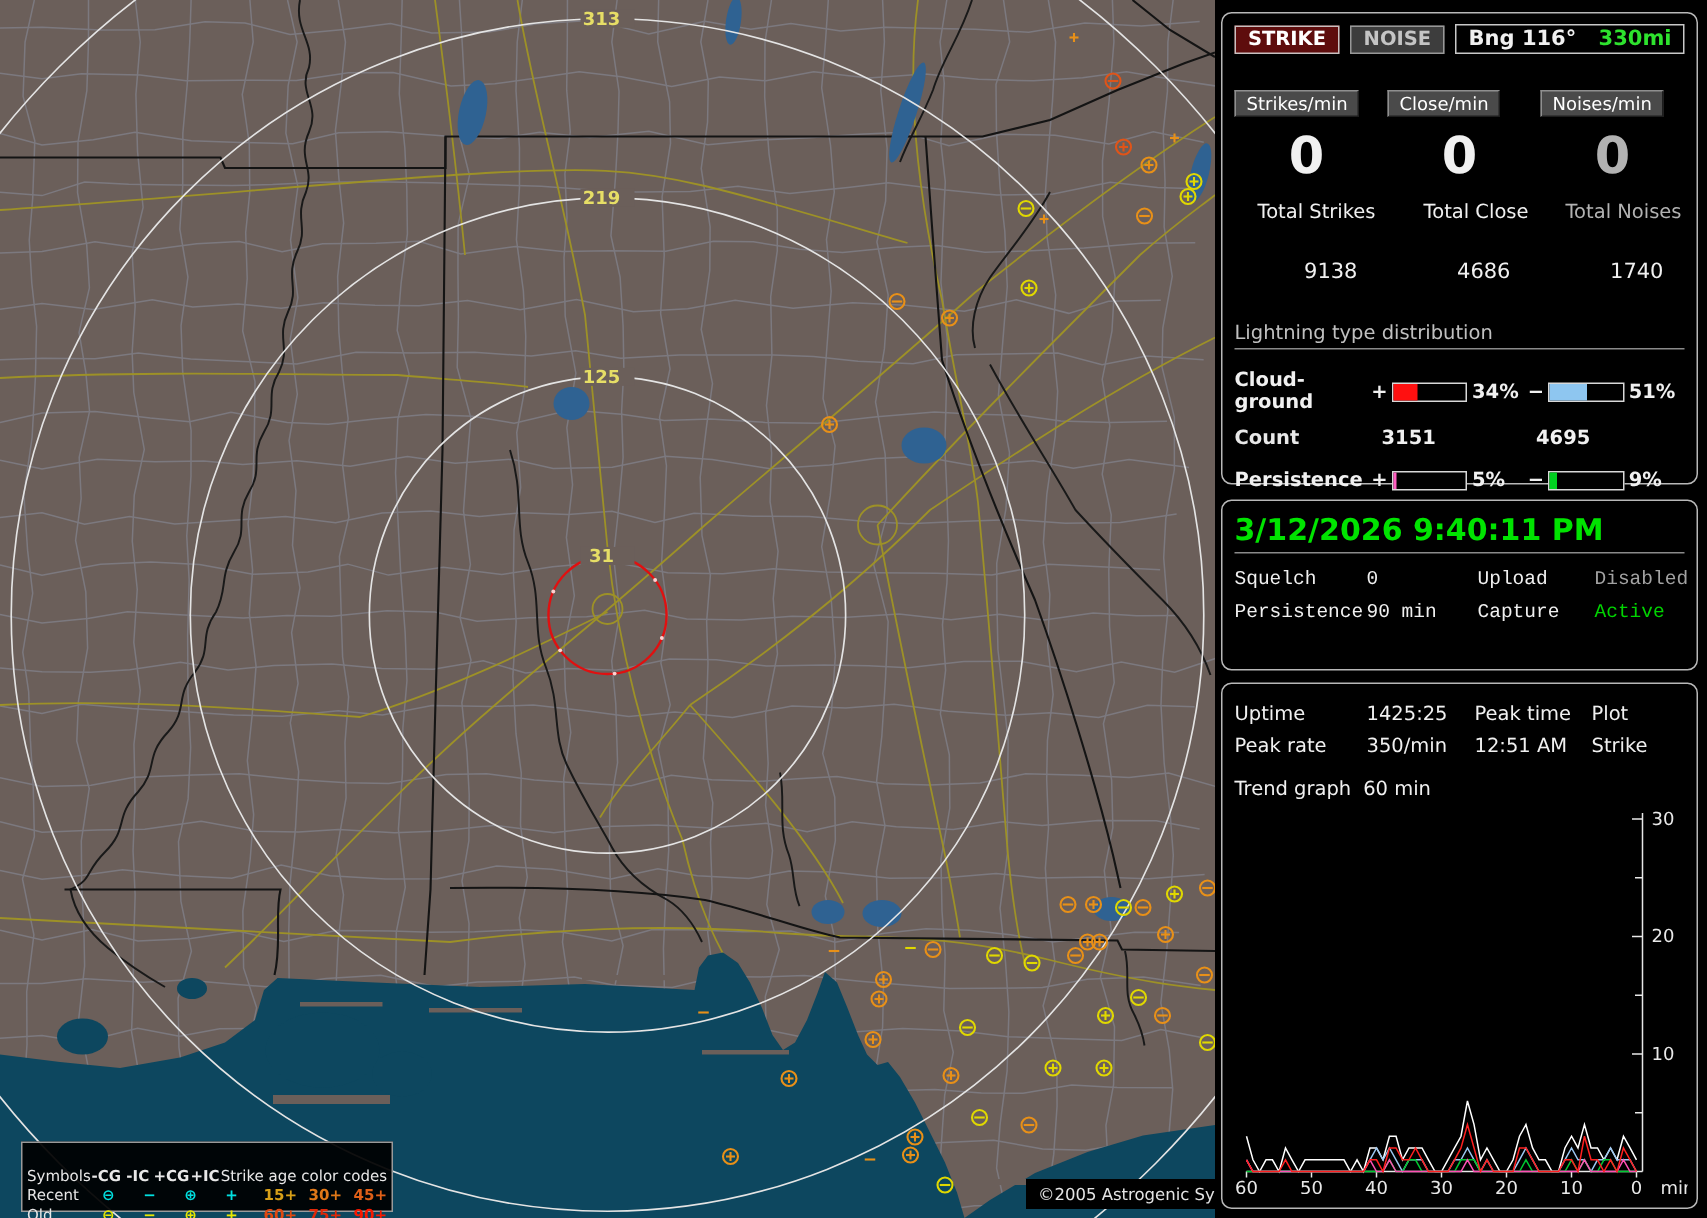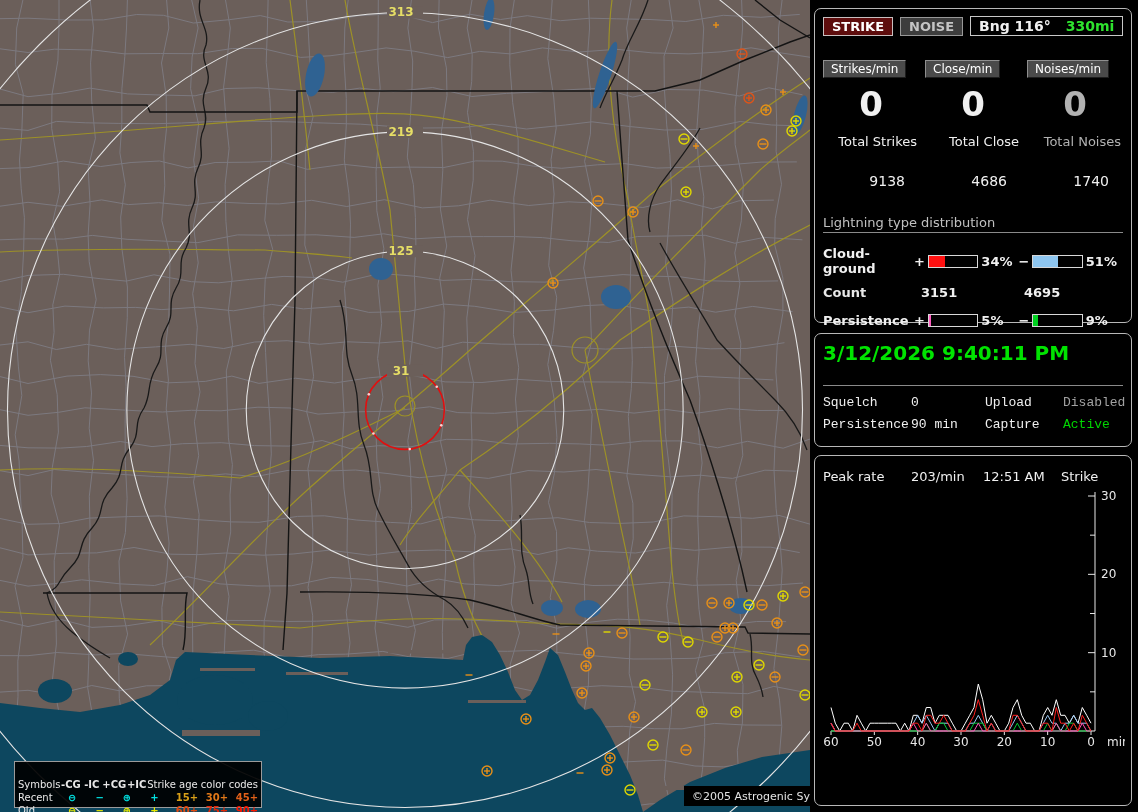--- a/index.html
+++ b/index.html
@@ -42,21 +42,21 @@
   .drow{display:flex;align-items:center;margin-top:13px;font-size:13px;font-weight:bold;}
   .dlab{width:98px;}
   .dsign{width:11px;text-align:center;}
   .dbar{width:52px;height:11px;border:1px solid #d8d8d8;background:#000;margin:0 3px;}
   .dfill{height:100%;}
   .dpct{width:40px;}
   .crow{display:flex;margin-top:9px;font-size:13px;font-weight:bold;}
   .crow .c0{width:98px;color:#e8e8e8;}
   .crow .c1{width:103px;}
   #datetime{color:#00e400;font-size:20px;font-weight:bold;border-bottom:1px solid #8a8a8a;
-            padding-bottom:20px;}
+            padding-bottom:3px;}
   .srow{display:grid;grid-template-columns:88px 74px 78px auto;font-size:13px;margin-top:7px;font-family:Liberation Mono, monospace;}
   #status-rows{margin-top:9px;}
   .v-gray{color:#a2a2a2;} .v-green{color:#00d400;}
   .strow{display:grid;grid-template-columns:88px 72px 78px auto;font-size:13px;margin-top:6px;}
   #trend-row{display:flex;font-size:13px;margin-top:14px;}
   #trend-row span{margin-right:8px;}
   #trend-svg{margin-top:2px;}
 </style>
 </head>
 <body>
@@ -524,26 +524,36 @@
           <span>90 min</span>
           <span>Capture</span>
           <span class="v-green">Active</span>
         </div>
       </div>
   </div>
 
   <div class="panel" id="panel-stats">
     <div id="stat-rows">
         <div class="strow">
+          <span>Uptime</span>
+          <span>1425:25</span>
+          <span>Peak time</span>
+          <span>Plot</span>
+        </div>
+        <div class="strow">
           <span>Peak rate</span>
-          <span>203/min</span>
+          <span>350/min</span>
           <span>12:51 AM</span>
           <span>Strike</span>
         </div>
       </div>
+    <div id="trend-row">
+      <span>Trend graph</span>
+      <span>60 min</span>
+    </div>
     <svg id="trend-svg" width="302" height="260" viewBox="0 0 302 260">
         <line x1="272" y1="6" x2="272" y2="245" stroke="#e8e8e8" stroke-width="1"></line>
         <line x1="8" y1="245" x2="272" y2="245" stroke="#e8e8e8" stroke-width="1"></line>
         <line x1="267" y1="205.83333333333334" x2="272" y2="205.83333333333334" stroke="#e8e8e8" stroke-width="1"></line>
         <line x1="265" y1="166.66666666666669" x2="272" y2="166.66666666666669" stroke="#e8e8e8" stroke-width="1"></line>
         <text x="278" y="170.66666666666669" font-size="12" fill="#e8e8e8">10</text>
         <line x1="267" y1="127.5" x2="272" y2="127.5" stroke="#e8e8e8" stroke-width="1"></line>
         <line x1="265" y1="88.33333333333334" x2="272" y2="88.33333333333334" stroke="#e8e8e8" stroke-width="1"></line>
         <text x="278" y="92.33333333333334" font-size="12" fill="#e8e8e8">20</text>
         <line x1="267" y1="49.166666666666686" x2="272" y2="49.166666666666686" stroke="#e8e8e8" stroke-width="1"></line>

